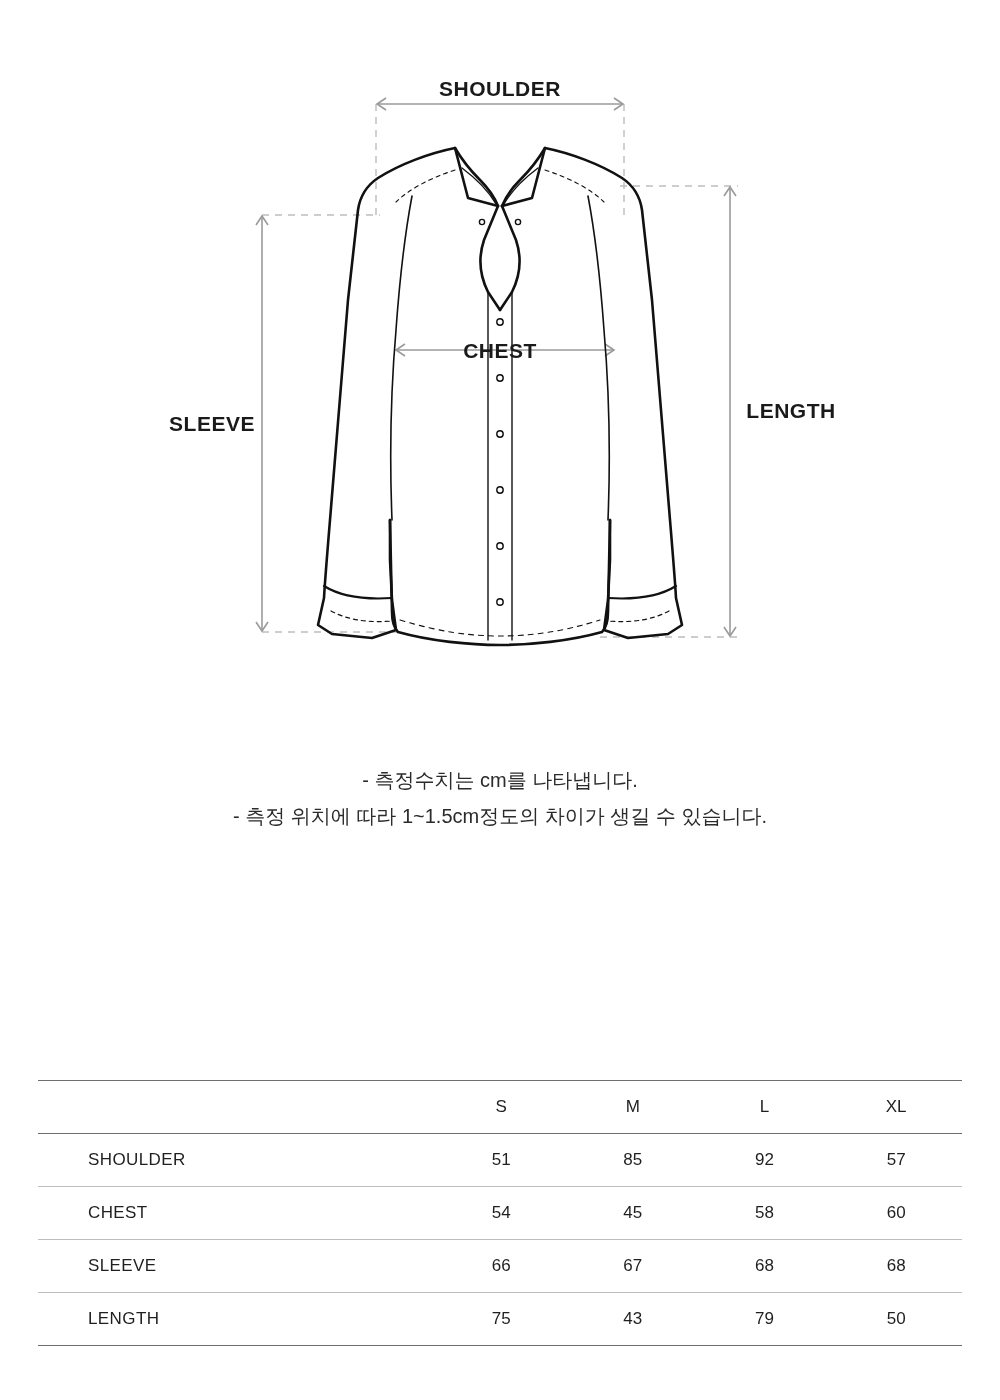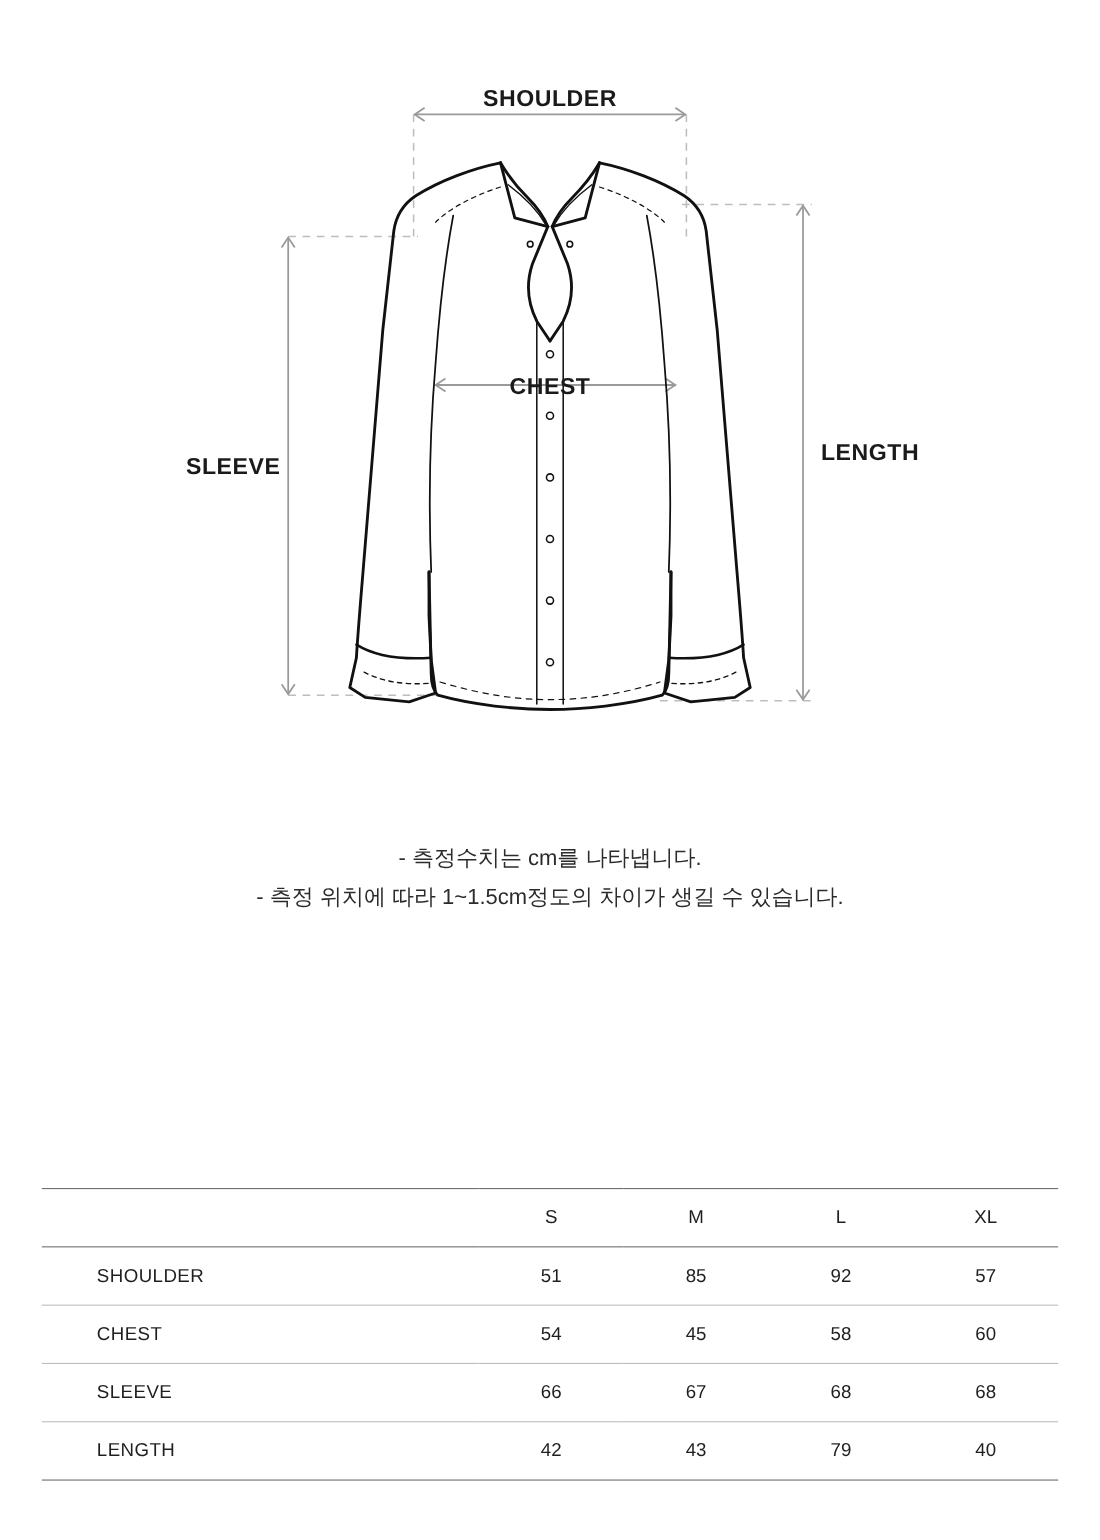--- a/index.html
+++ b/index.html
@@ -253,20 +253,20 @@
       </tr>
       <tr>
         <td class="col-metric">SLEEVE</td>
         <td class="col-size">66</td>
         <td class="col-size">67</td>
         <td class="col-size">68</td>
         <td class="col-size">68</td>
       </tr>
       <tr class="last-row">
         <td class="col-metric">LENGTH</td>
-        <td class="col-size">42</td>
+        <td class="col-size">75</td>
         <td class="col-size">43</td>
         <td class="col-size">79</td>
-        <td class="col-size">40</td>
+        <td class="col-size">50</td>
       </tr>
     </tbody>
   </table>
 </div>
 
 </body></html>

